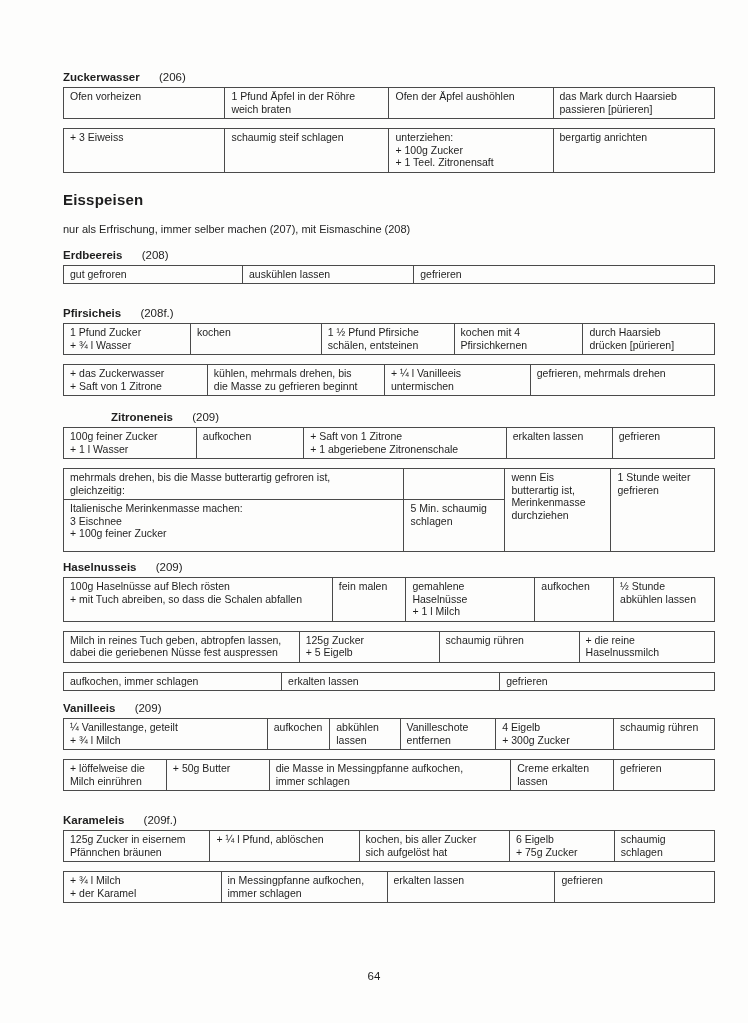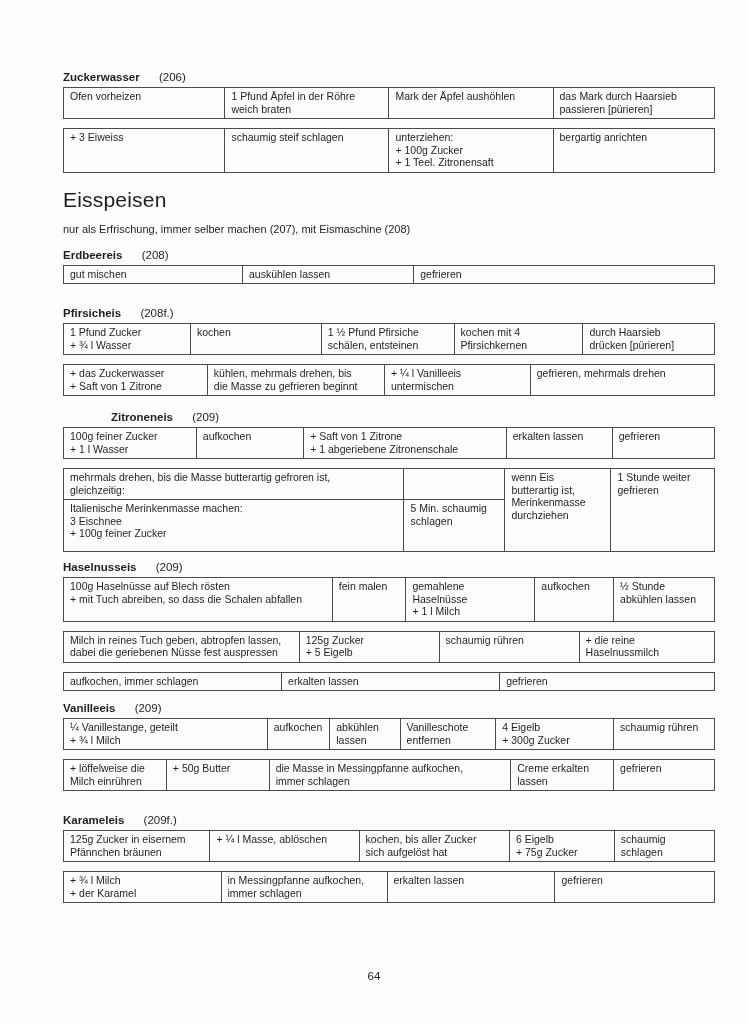--- a/index.html
+++ b/index.html
@@ -28,23 +28,23 @@
   .sec-title { font-weight: bold; }
   .sec-ref { font-weight: normal; padding-left: 16px; }
   .m-apfel      { margin-top: 0; }
   .m-erdbeer    { margin-top: 12px; }
   .m-pfirsich   { margin-top: 22px; }
   .m-zitron     { margin-top: 14px; margin-left: 48px; }
   .m-hasel      { }
   .m-vanille    { margin-top: 10px; }
   .m-karamel    { margin-top: 22px; }
   h1.main-h {
-    font-size: 21px;
+    font-size: 15px;
     line-height: 23px;
-    font-weight: normal;
+    font-weight: bold;
     margin: 15px 0 0 0;
     letter-spacing: 0.2px;
   }
   p.intro {
     font-size: 11px;
     line-height: 13px;
     margin: 12px 0 12px 0;
   }
   table.recipe {
     border-collapse: collapse;
@@ -80,21 +80,21 @@
   <div class="content">
 
     <section>
       <div class="sec-h m-apfel"><span class="sec-title">Zuckerwasser</span> <span class="sec-ref">(206)</span></div>
       <table class="recipe">
         <tbody>
             <tr>
           <td style="width:24.8%">Ofen vorheizen</td>
           <td style="width:25.2%">1 Pfund Äpfel in der Röhre
 weich braten</td>
-          <td style="width:25.2%">Mark der Äpfel aushöhlen</td>
+          <td style="width:25.2%">Ofen der Äpfel aushöhlen</td>
           <td style="width:24.8%">das Mark durch Haarsieb
 passieren [pürieren]</td>
         </tr>
       </tbody>
         </table>
       <table class="recipe">
         <tbody>
             <tr>
           <td style="width:24.8%">+ 3 Eiweiss</td>
           <td style="width:25.2%">schaumig steif schlagen</td>
@@ -108,21 +108,21 @@
     </section>
 
     <h1 class="main-h">Eisspeisen</h1>
     <p class="intro">nur als Erfrischung, immer selber machen (207), mit Eismaschine (208)</p>
 
     <section>
       <div class="sec-h m-erdbeer"><span class="sec-title">Erdbeereis</span> <span class="sec-ref">(208)</span></div>
       <table class="recipe">
         <tbody>
             <tr>
-          <td style="width:27.5%">gut mischen</td>
+          <td style="width:27.5%">gut gefroren</td>
           <td style="width:26.3%">auskühlen lassen</td>
           <td style="width:46.2%">gefrieren</td>
         </tr>
       </tbody>
         </table>
     </section>
 
     <section>
       <div class="sec-h m-pfirsich"><span class="sec-title">Pfirsicheis</span> <span class="sec-ref">(208f.)</span></div>
       <table class="recipe">
@@ -269,21 +269,21 @@
         </table>
     </section>
 
     <section>
       <div class="sec-h m-karamel"><span class="sec-title">Karameleis</span> <span class="sec-ref">(209f.)</span></div>
       <table class="recipe">
         <tbody>
             <tr>
           <td style="width:22.5%">125g Zucker in eisernem
 Pfännchen bräunen</td>
-          <td style="width:22.9%">+ ¼ l Masse, ablöschen</td>
+          <td style="width:22.9%">+ ¼ l Pfund, ablöschen</td>
           <td style="width:23.1%">kochen, bis aller Zucker
 sich aufgelöst hat</td>
           <td style="width:16.1%">6 Eigelb
 + 75g Zucker</td>
           <td style="width:15.4%">schaumig
 schlagen</td>
         </tr>
       </tbody>
         </table>
       <table class="recipe">

